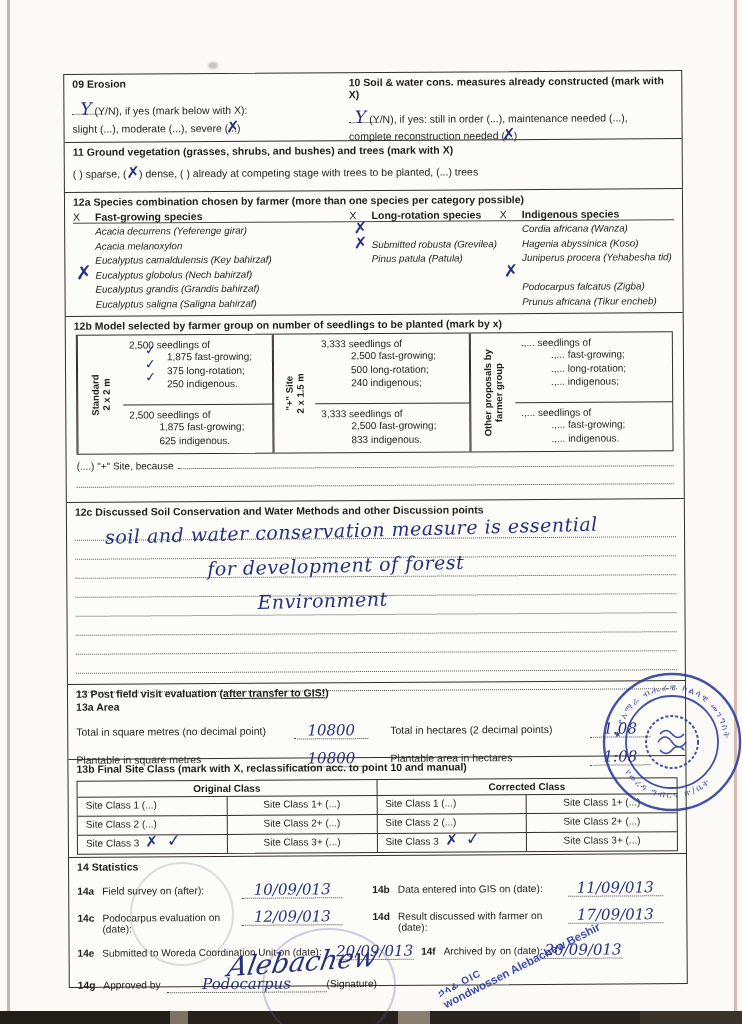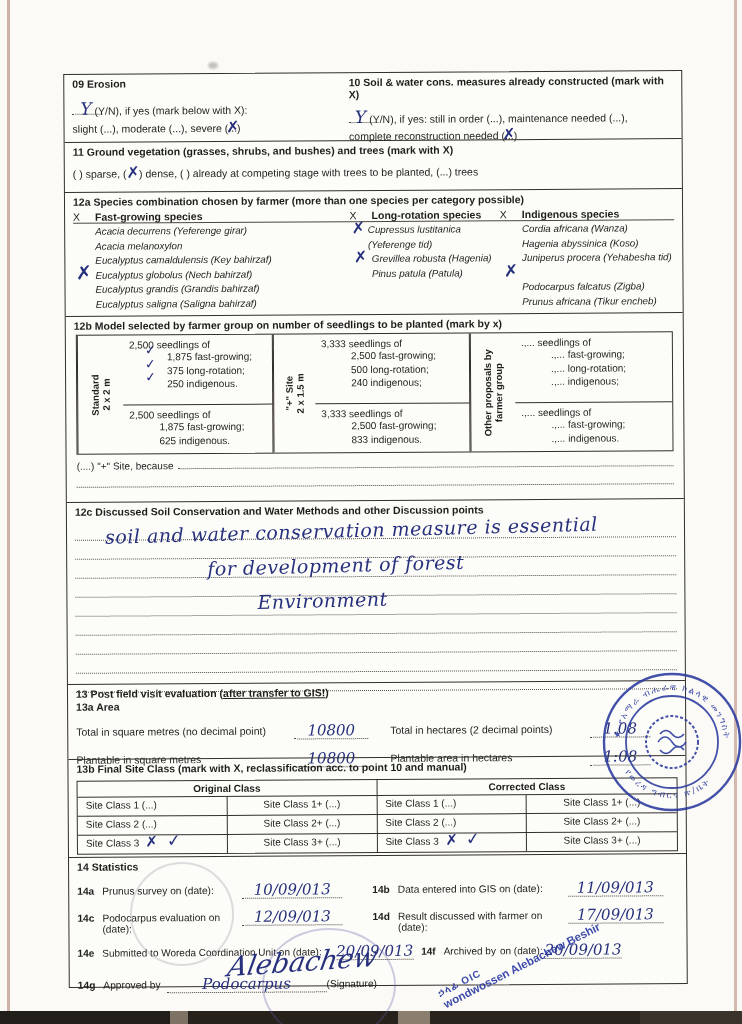--- a/index.html
+++ b/index.html
@@ -153,25 +153,24 @@
               <span class="it">Eucalyptus saligna (Saligna bahirzaf)</span>
             </div>
         </div>
         <div class="spcol" style="width:25%;">
           <div class="sphead">
               <span class="spx">X</span>
               <span>Long-rotation species</span>
             </div>
           <div class="sprow">
               <span class="spmark"><span class="mark-x">✗</span></span>
-              <span class="it">Cupressus lustitanica (Yeferenge tid)</span>
             </div>
           <div class="sprow">
               <span class="spmark"><span class="mark-x">✗</span></span>
-              <span class="it">Grevillea robusta (Hagenia)</span>
+              <span class="it">Submitted robusta (Grevilea)</span>
             </div>
           <div class="sprow">
               <span class="spmark"><span class="mark-x"></span></span>
               <span class="it">Pinus patula (Patula)</span>
             </div>
         </div>
         <div class="spcol" style="width:29%;">
           <div class="sphead">
               <span class="spx">X</span>
               <span>Indigenous species</span>
@@ -318,21 +317,21 @@
           <span class="mark-ck" style="font-size:17px;margin-left:6px;">✓</span>
         </div>
         <div class="bcell ctr last rowlast">Site Class 3+ (...)</div>
       </div>
     </div>
 
     <div class="sec" style="height:130px;">
       <div class="t">14 Statistics</div>
       <div class="strow">
         <span class="no">14a</span>
-        <span style="width:140px;">Prunus survey on (date):</span>
+        <span style="width:140px;">Field survey on (after):</span>
         <span class="writein" style="min-width:100px;"><span class="hw">10/09/013</span></span>
         <span class="no" style="margin-left:30px;">14b</span>
         <span style="width:170px;">Data entered into GIS on (date):</span>
         <span class="writein" style="min-width:95px;"><span class="hw">11/09/013</span></span>
       </div>
       <div class="strow">
         <span class="no">14c</span>
         <span style="width:140px;">Podocarpus evaluation on (date):</span>
         <span class="writein" style="min-width:100px;"><span class="hw">12/09/013</span></span>
         <span class="no" style="margin-left:30px;">14d</span>

